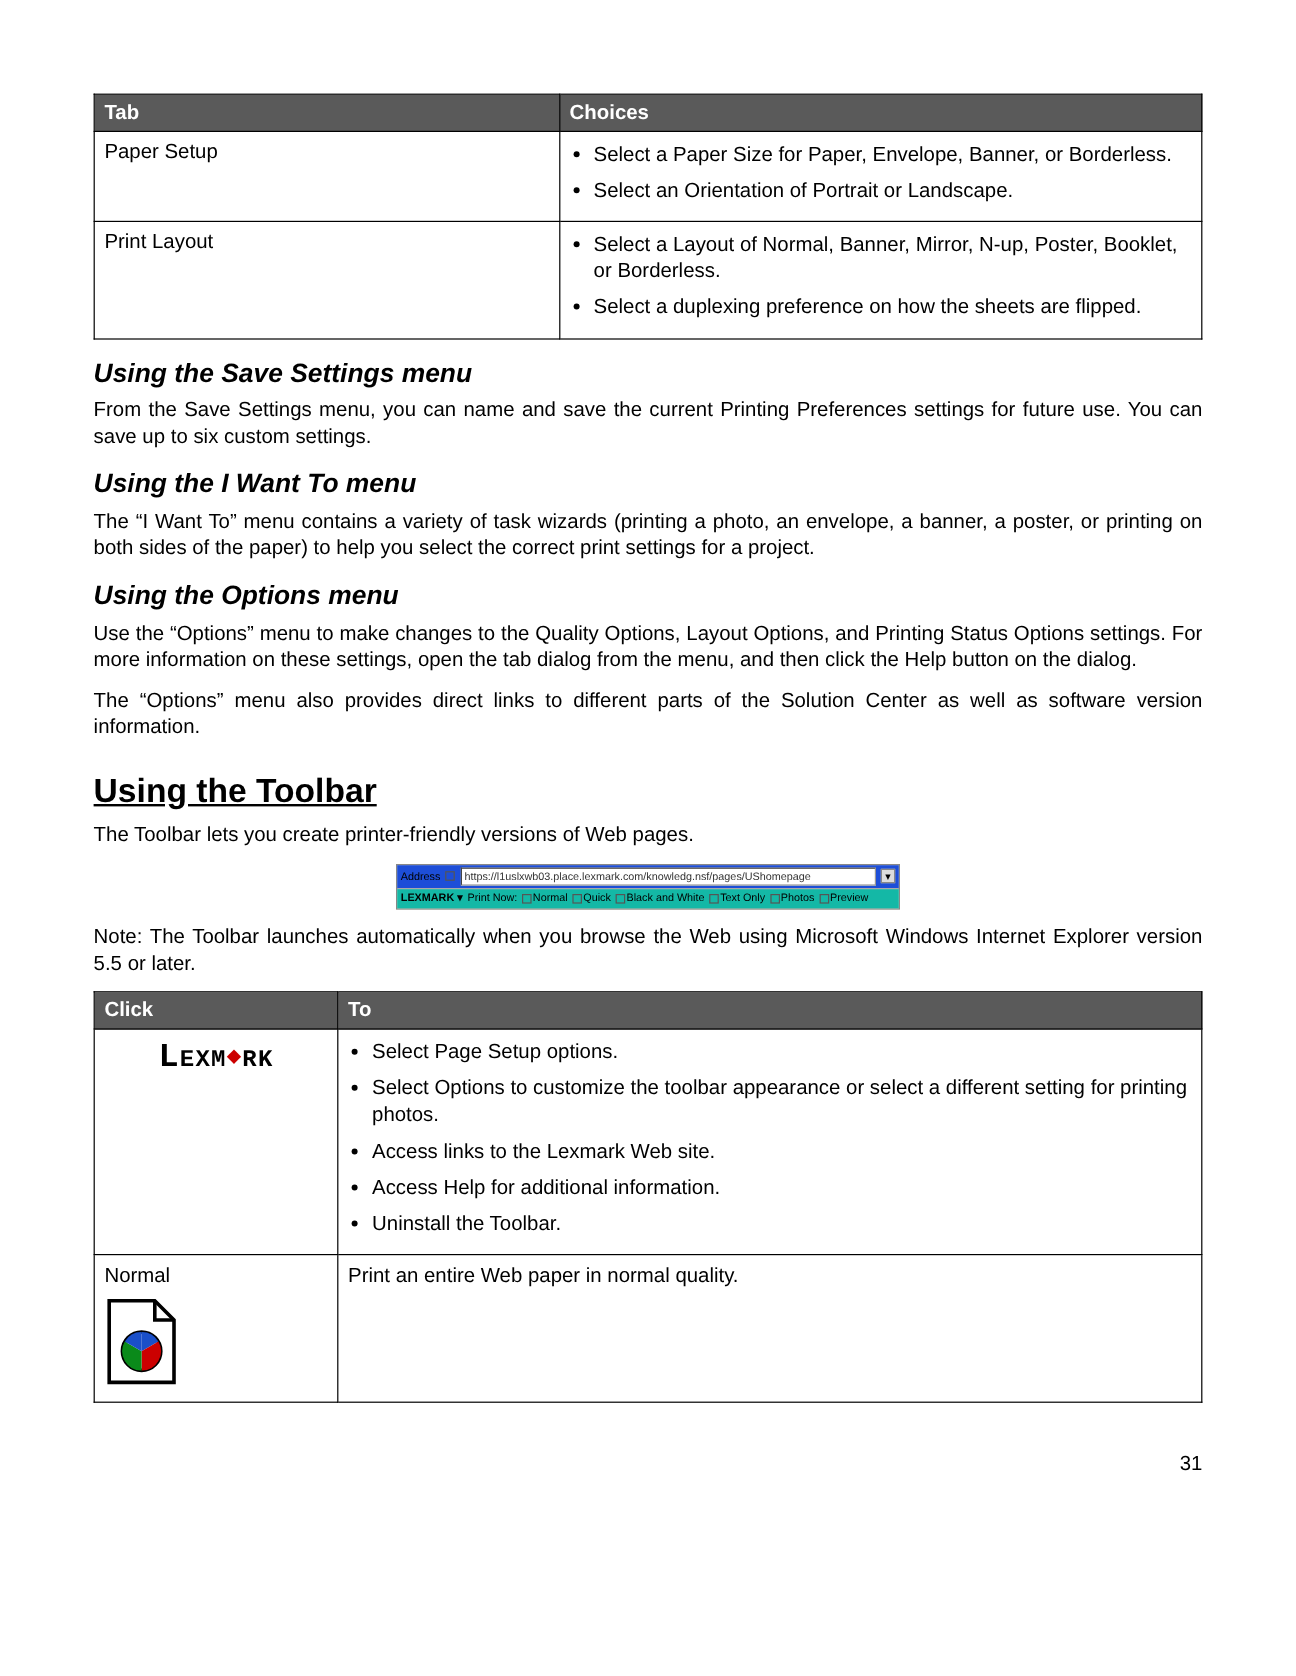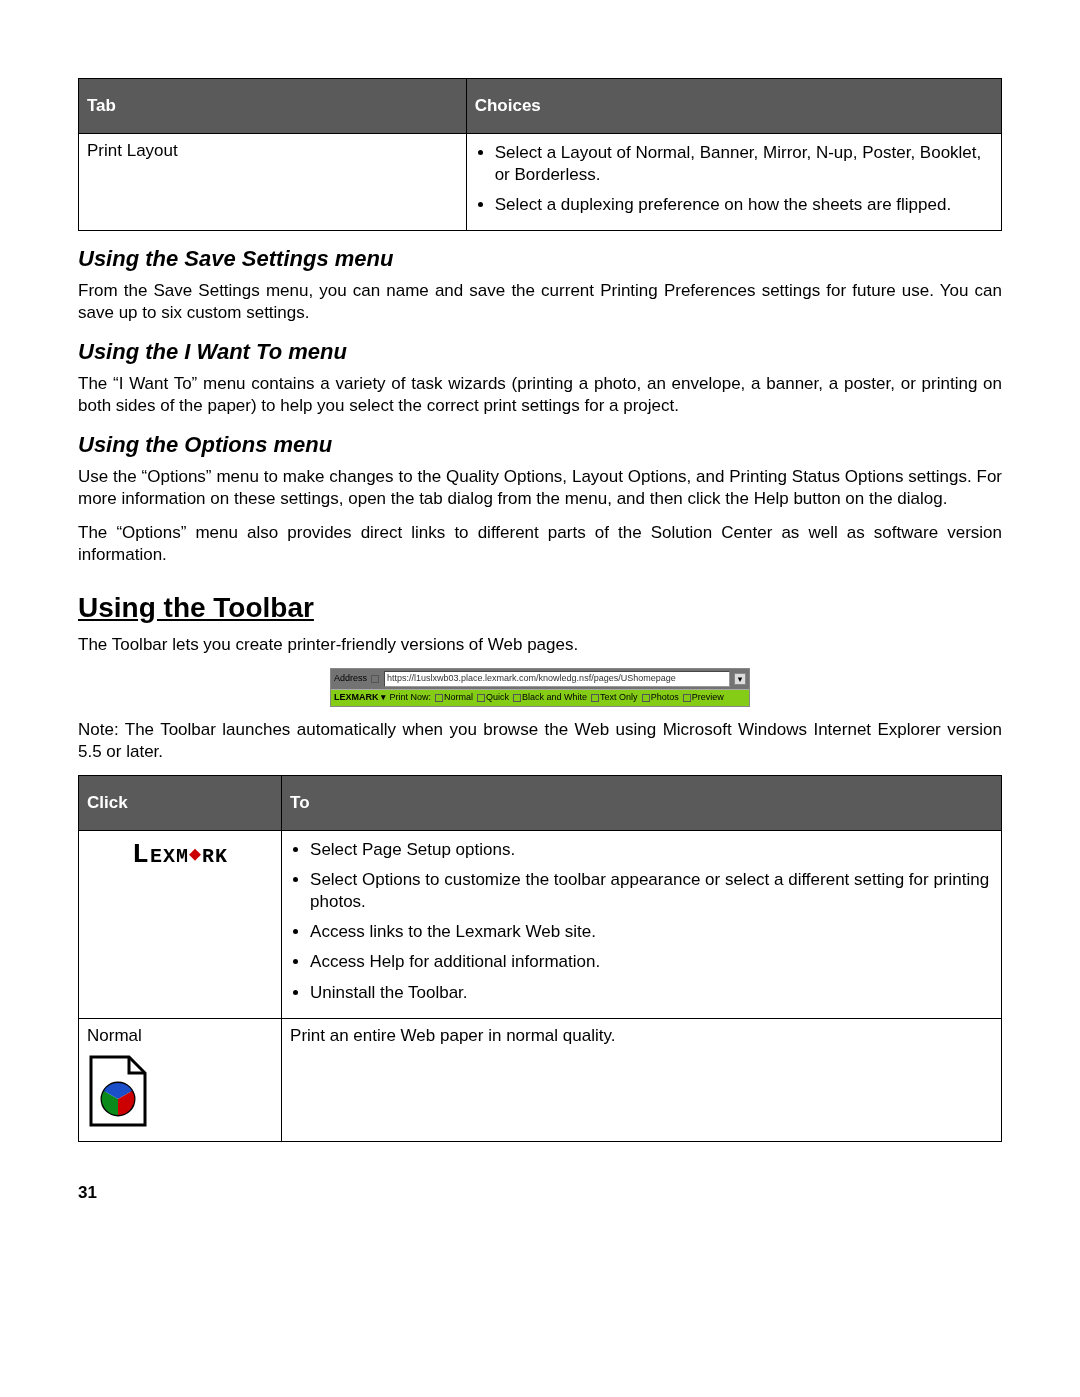--- a/index.html
+++ b/index.html
@@ -17,21 +17,21 @@
     width: 100%;
     border-collapse: collapse;
     border: 1px solid #000;
     margin-bottom: 14px;
   }
   table.data-table th {
     background: #5a5a5a;
     color: #fff;
     text-align: left;
     font-weight: bold;
-    padding: 16px 8px;
+    padding: 4px 8px;
     border: 1px solid #000;
     font-size: 17px;
   }
   table.data-table td {
     border: 1px solid #000;
     padding: 6px 8px;
     vertical-align: top;
     font-size: 17px;
   }
   ul.cell-list {
@@ -63,37 +63,37 @@
     border: 1px solid #888;
     font-size: 9px;
     font-family: Tahoma, Arial, sans-serif;
     background: #ece9d8;
   }
   .toolbar-fig .addr-row {
     display: flex;
     align-items: center;
     padding: 2px 3px;
     gap: 4px;
-    background: #737373;
+    background: #1d4ed8;
     border-bottom: 1px solid #aaa;
   }
   .toolbar-fig .addr-row .url {
     flex: 1;
     background: #fff;
     border: 1px inset #999;
     padding: 1px 2px;
     color: #333;
     white-space: nowrap;
     overflow: hidden;
   }
   .toolbar-fig .btn-row {
     display: flex;
     padding: 2px 3px;
     gap: 4px;
-    background: #84cc16;
+    background: #14b8a6;
   }
   .toolbar-fig .btn-row span { white-space: nowrap; }
   .toolbar-fig .brand { font-weight: bold; }
   .toolbar-fig .sq { display:inline-block; width:8px; height:8px; border:1px solid #555; margin-right:1px; vertical-align:middle; }
   .toolbar-fig .dd { display:inline-block; width:12px; height:12px; background:#ddd; border:1px solid #888; text-align:center; line-height:10px; }
   .lexmark-logo {
     font-family: Liberation Mono, monospace;
     font-variant: small-caps;
     font-weight: bold;
     font-size: 28px;
@@ -107,38 +107,47 @@
     transform: rotate(0deg);
     font-size: 20px;
     vertical-align: 2px;
   }
   .normal-icon-wrap { text-align: left; }
   .normal-icon {
     display: inline-block;
     margin-top: 6px;
   }
   .page-num {
-    text-align: left;
-    font-weight: bold;
+    text-align: right;
+    font-weight: normal;
     margin-top: 40px;
     font-size: 17px;
   }
   .bold { font-weight: normal; }
 </style>
 </head>
 <body>
 
 <table class="data-table">
   <thead>
     <tr>
       <th style="width:42%">Tab</th>
       <th>Choices</th>
     </tr>
   </thead>
   <tbody>
+    <tr>
+      <td>Paper Setup</td>
+      <td>
+        <ul class="cell-list">
+          <li>Select a Paper Size for Paper, Envelope, Banner, or Borderless.</li>
+          <li>Select an Orientation of Portrait or Landscape.</li>
+        </ul>
+      </td>
+    </tr>
     <tr>
       <td>Print Layout</td>
       <td>
         <ul class="cell-list">
           <li>Select a Layout of Normal, Banner, Mirror, N-up, Poster, Booklet, or Borderless.</li>
           <li>Select a duplexing preference on how the sheets are flipped.</li>
         </ul>
       </td>
     </tr>
   </tbody>

